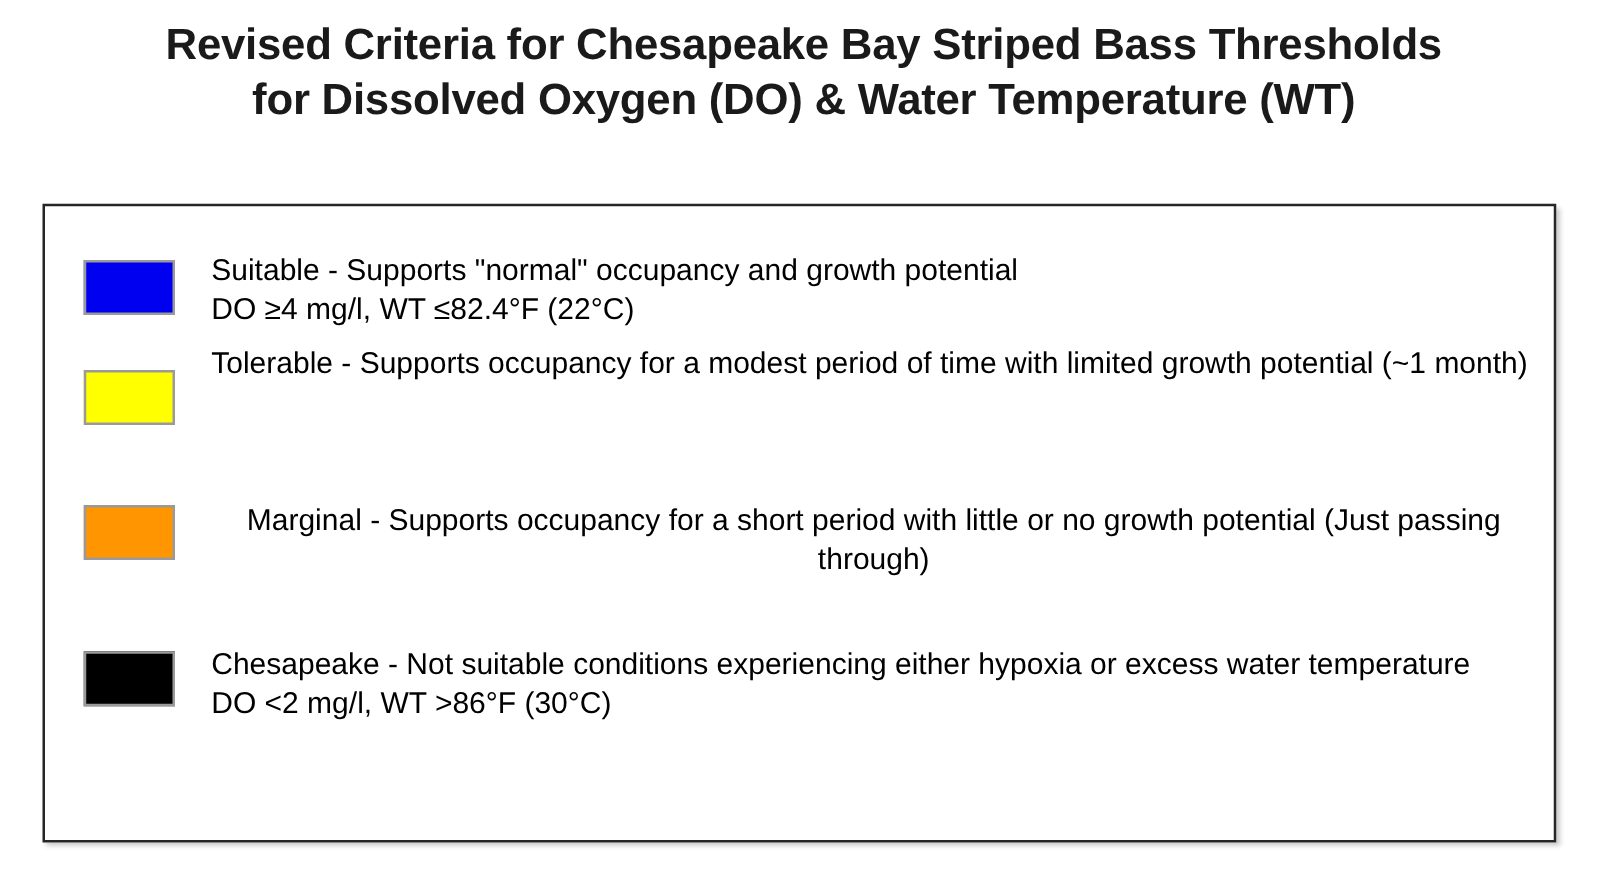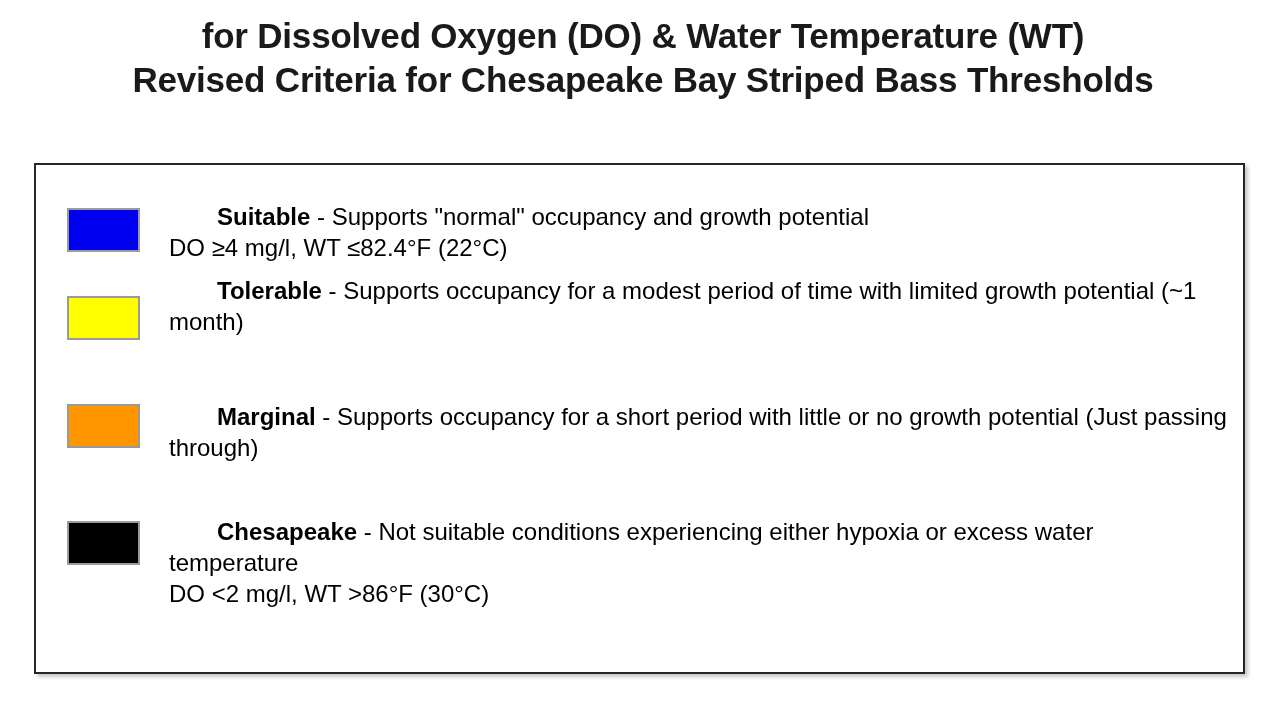--- a/index.html
+++ b/index.html
@@ -65,50 +65,49 @@
   .legend-text {
     position: absolute;
     left: 133px;
     width: 1060px;
     font-size: 24px;
     line-height: 31px;
     color: #000000;
     font-family: "Liberation Sans", sans-serif;
   }
   .legend-text .term {
-    font-weight: bold;
-    margin-left: 48px;
+    font-weight: normal;
   }
   .legend-text .desc {
     font-weight: normal;
   }
   .legend-text .criteria {
     display: block;
     font-weight: normal;
   }
 
   
   #item-suitable .swatch   { left: 31px; top: 43px;  }
   #item-suitable .legend-text  { top: 36px; }
 
   #item-tolerable .swatch  { left: 31px; top: 131px; }
   #item-tolerable .legend-text { top: 110px; }
 
   #item-marginal .swatch   { left: 31px; top: 239px; }
-  #item-marginal .legend-text  { top: 236px; }
+  #item-marginal .legend-text  { top: 236px; text-align: center; }
 
   #item-unsuitable .swatch { left: 31px; top: 356px; }
   #item-unsuitable .legend-text{ top: 351px; }
 </style>
 </head>
 <body>
 
 <div id="slide-title">
+  <span class="title-line">Revised Criteria for Chesapeake Bay Striped Bass Thresholds</span>
   <span class="title-line">for Dissolved Oxygen (DO) &amp; Water Temperature (WT)</span>
-  <span class="title-line">Revised Criteria for Chesapeake Bay Striped Bass Thresholds</span>
 </div>
 
 <div id="legend-panel" style="border-color: rgb(38, 38, 38); background: rgb(255, 255, 255);">
 
   <div class="legend-item" id="item-suitable">
     <div class="swatch" style="background: rgb(0, 0, 240); border-color: rgb(154, 154, 154);"></div>
     <div class="legend-text">
       <span class="term">Suitable</span><span class="desc"> - Supports "normal" occupancy and growth potential</span>
       <span class="criteria">DO ≥4 mg/l, WT ≤82.4°F (22°C)</span>
     </div>

